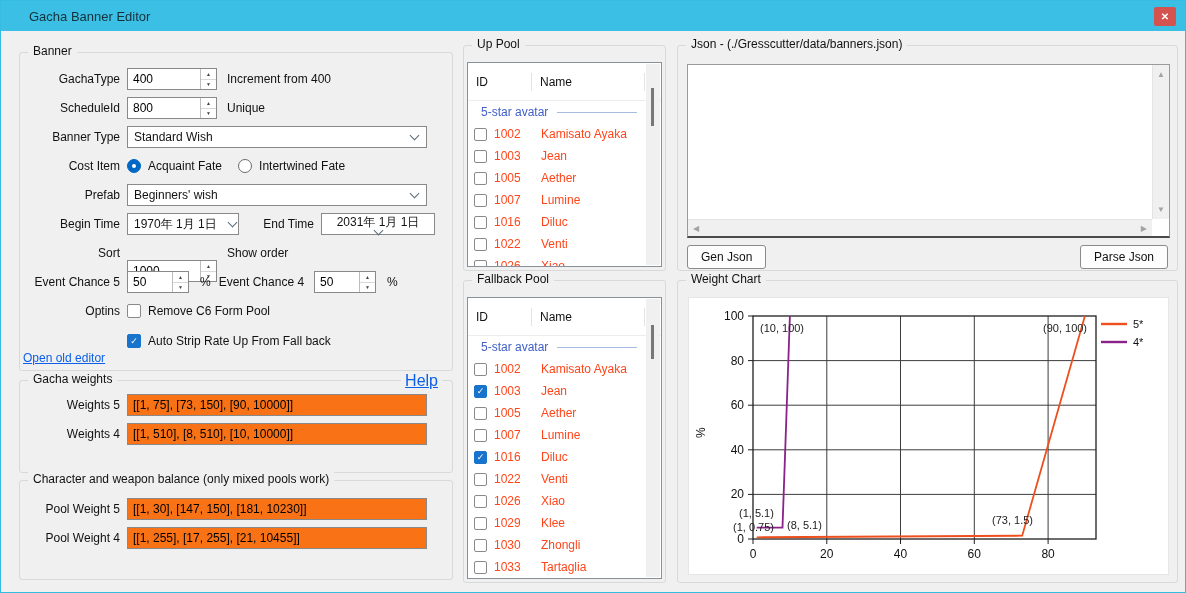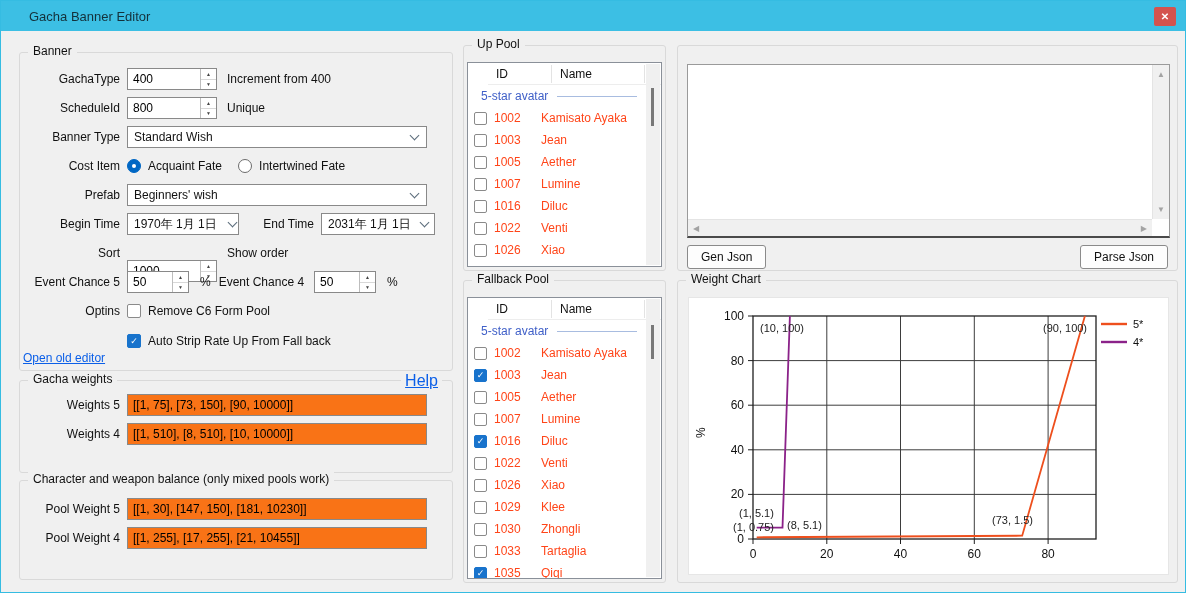--- a/index.html
+++ b/index.html
@@ -42,21 +42,21 @@
                    border-radius:50%;background:#fff;}
   .cb{width:14px;height:14px;border:1px solid #8a8a8a;border-radius:2px;background:#fff;
       display:flex;align-items:center;justify-content:center;font-size:9px;color:#fff;flex:none;}
   .cb.checked{background:#1873cc;border-color:#1873cc;}
   .optlabel{margin-left:7px;font-size:12px;color:#111;}
   
   .tinput{height:22px;background:#f97316;border:1px solid #898989;font-size:12px;padding:0 5px;outline:none;}
   
   .pool-list{position:absolute;left:3px;top:16px;right:3px;bottom:3px;background:#fff;
              border:1px solid #8a9099;overflow:hidden;}
-  .list-head{display:flex;align-items:center;height:22px;border-bottom:1px solid #ededed;font-size:12px;color:#111;margin-left:20px;}
+  .list-head{display:flex;align-items:center;height:38px;border-bottom:1px solid #ededed;font-size:12px;color:#111;}
   .hcell-id{width:64px;padding-left:8px;border-right:1px solid #e3e3e3;height:18px;display:flex;align-items:center;}
   .hcell-name{flex:1;padding-left:8px;height:18px;display:flex;align-items:center;border-right:1px solid #e3e3e3;margin-right:16px;}
   .list-section{display:flex;align-items:center;height:22px;padding-left:13px;font-size:12px;color:#4060c8;}
   .sline{flex:1;height:1px;background:#a8bce0;margin:0 24px 0 9px;}
   .lrow{display:flex;align-items:center;height:22px;padding-left:6px;font-size:12px;}
   .lrow .cb{width:13px;height:13px;margin-right:7px;}
   .rid{width:38px;margin-right:9px;color:#ff4519;}
   .rname{color:#ff4519;}
   .vtrack{position:absolute;top:1px;right:1px;bottom:1px;width:14px;background:#f0f0f0;}
   .vthumb{position:absolute;top:24px;left:5px;width:3px;height:38px;background:#787878;}
@@ -136,21 +136,21 @@
       </div>
     </div>
 
     <div class="form-row">
       <span class="flabel">Begin Time</span>
       <div class="combo" style="width:112px;padding-right:2px;">
         <span class="val">1970年 1月 1日</span>
         <span class="chev"></span>
       </div>
       <span class="flabel" style="width:57px;margin-left:18px;">End Time</span>
-      <div class="combo" style="width:114px;padding-right:6px;">
+      <div class="combo" style="width:114px;padding-right:6px;flex-direction:column;">
         <span class="val">2031年 1月 1日</span>
         <span class="chev"></span>
       </div>
     </div>
 
     <div class="form-row">
       <span class="flabel">Sort</span>
       <div class="spinbox" style="width:90px;margin-top:36px;">
         <input class="spin-val" value="1000" style="">
         <div class="spin-btns">
@@ -344,20 +344,21 @@
             <span class="rname">Qiqi</span>
           </div>
         </div>
       <div class="vtrack">
         <div class="vthumb" style="top:26px;height:34px;"></div>
       </div>
     </div>
   </div>
 
   <div class="group" style="left:676px;top:44px;width:501px;height:226px;">
+    <span class="glabel">Json - (./Gresscutter/data/banners.json)</span>
     <div class="jsonbox">
       <div class="jcontent"></div>
       <div class="jvtrack">
         <span class="sarrow" style="top:5px;left:4px;">▲</span>
         <span class="sarrow" style="bottom:5px;left:4px;">▼</span>
       </div>
       <div class="jhtrack">
         <span class="sarrow" style="left:5px;top:4px;">◀</span>
         <span class="sarrow" style="right:5px;top:4px;">▶</span>
       </div>

